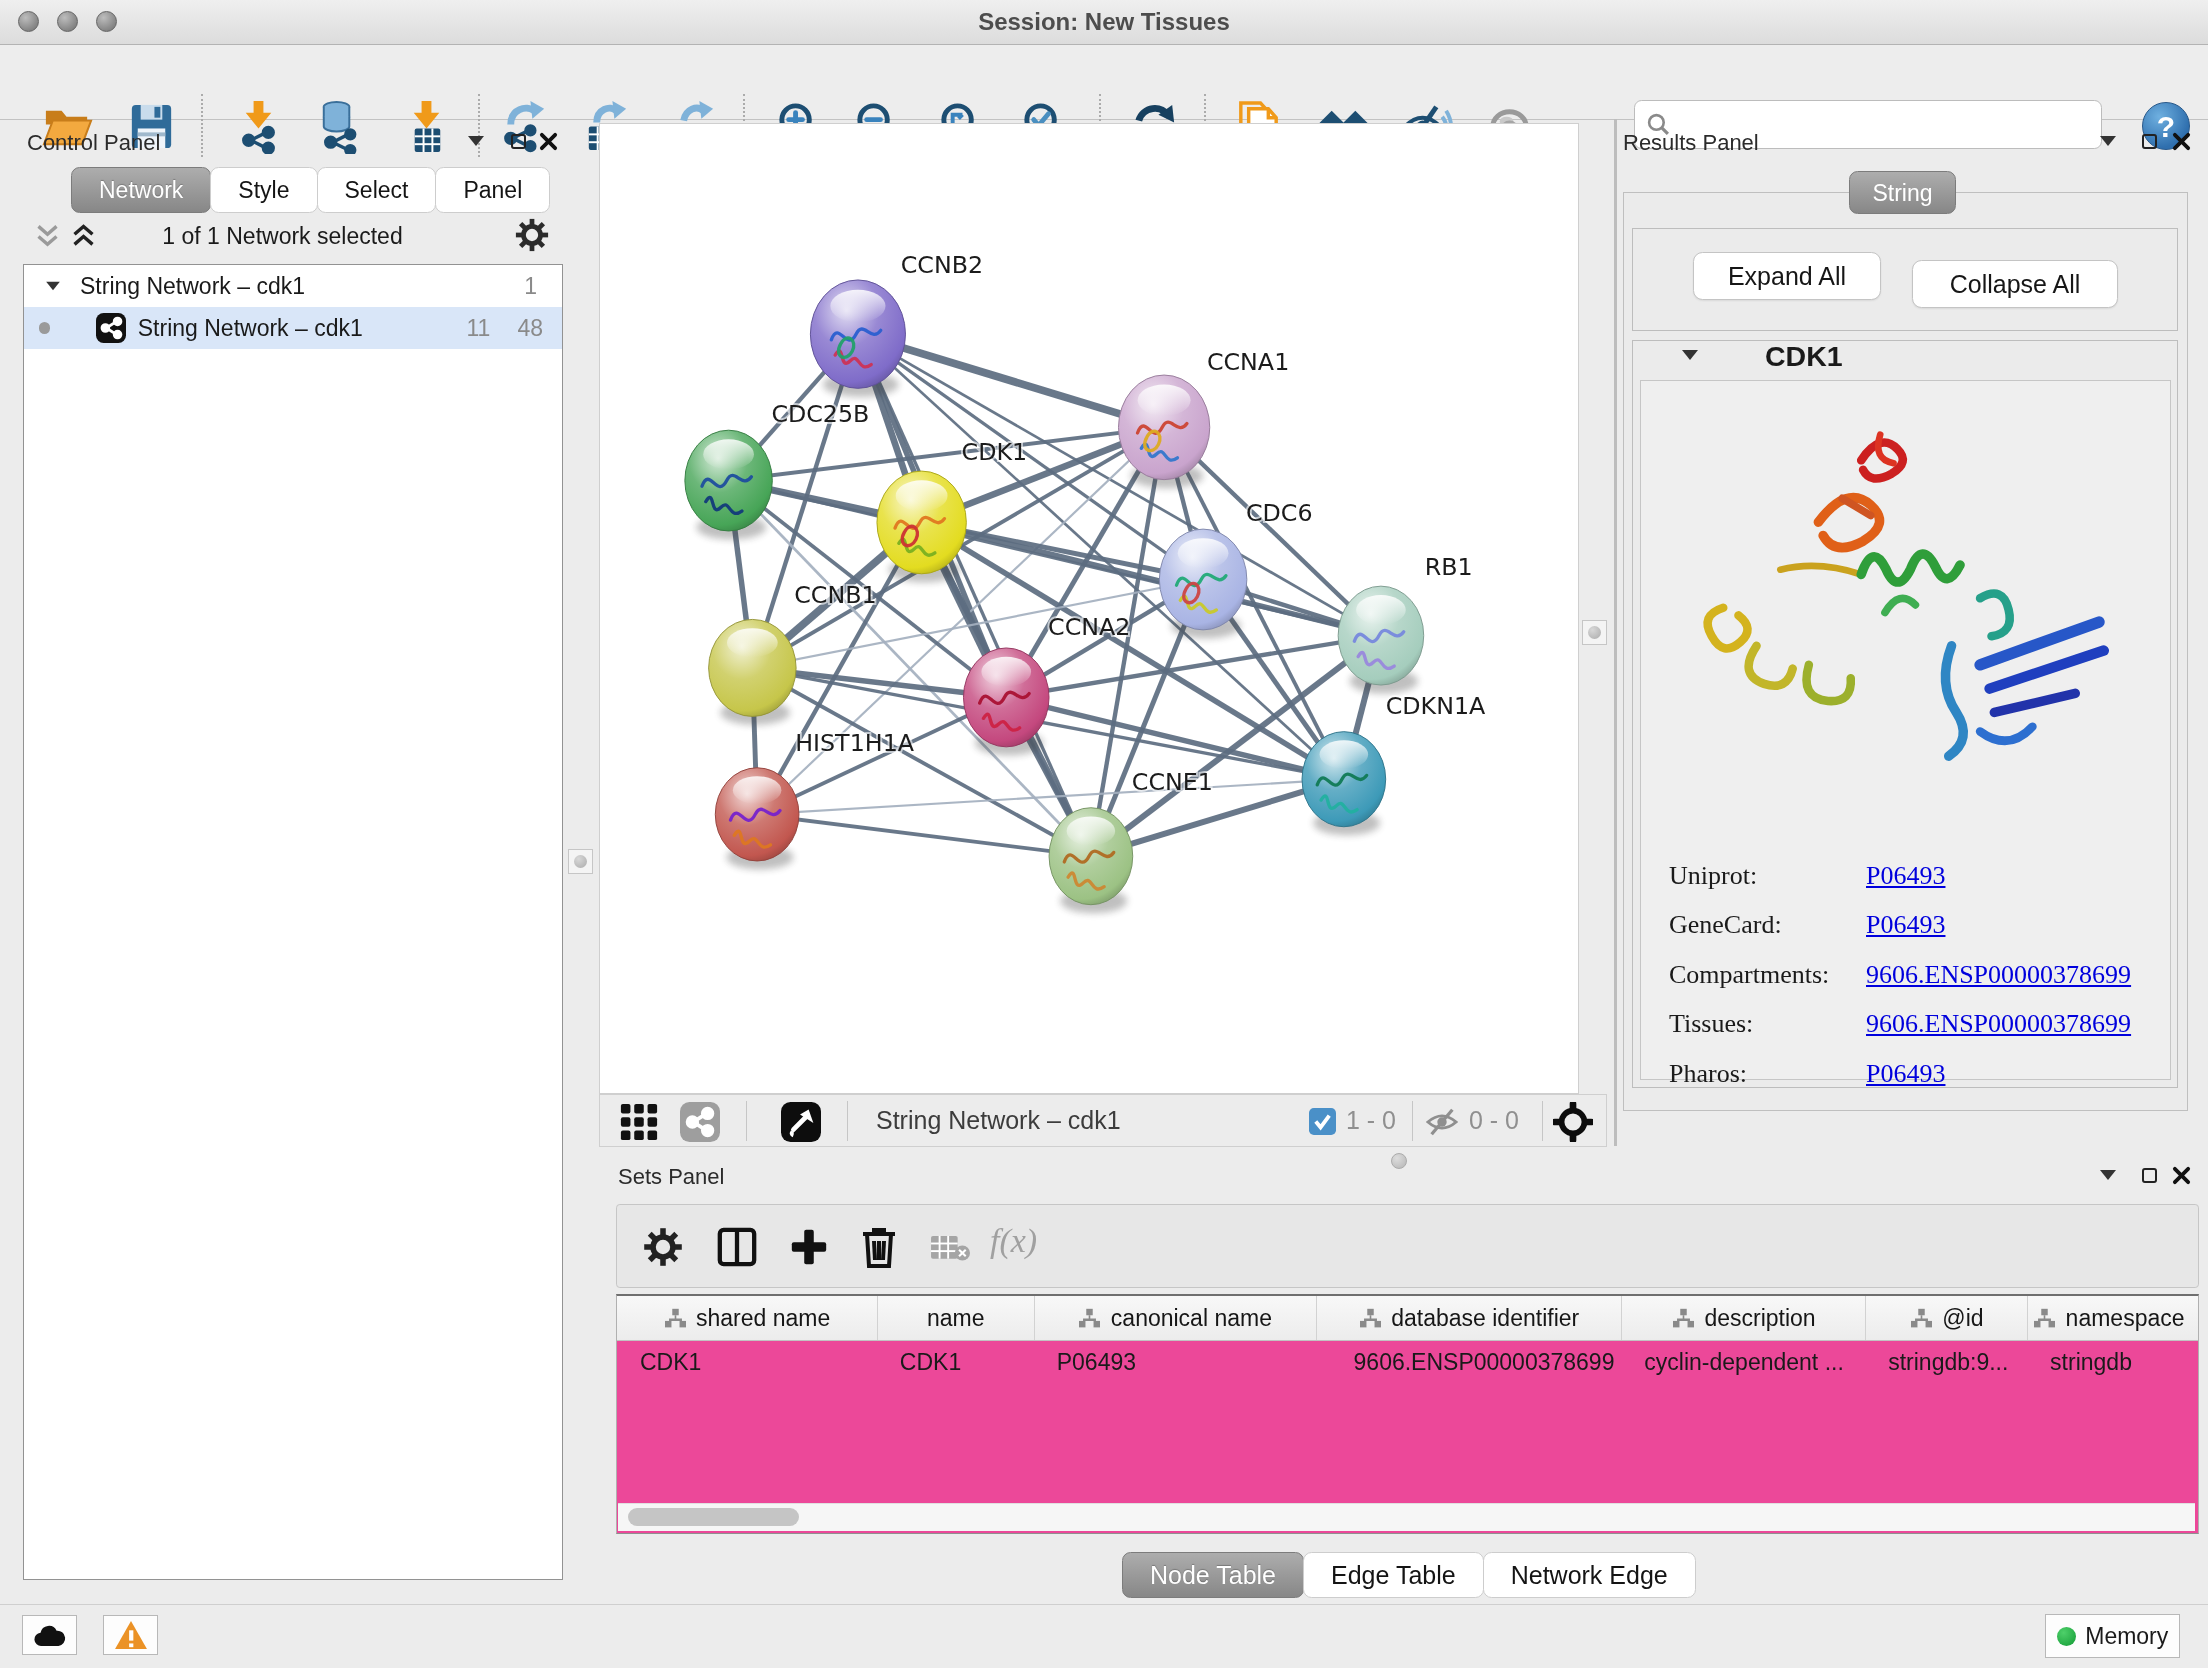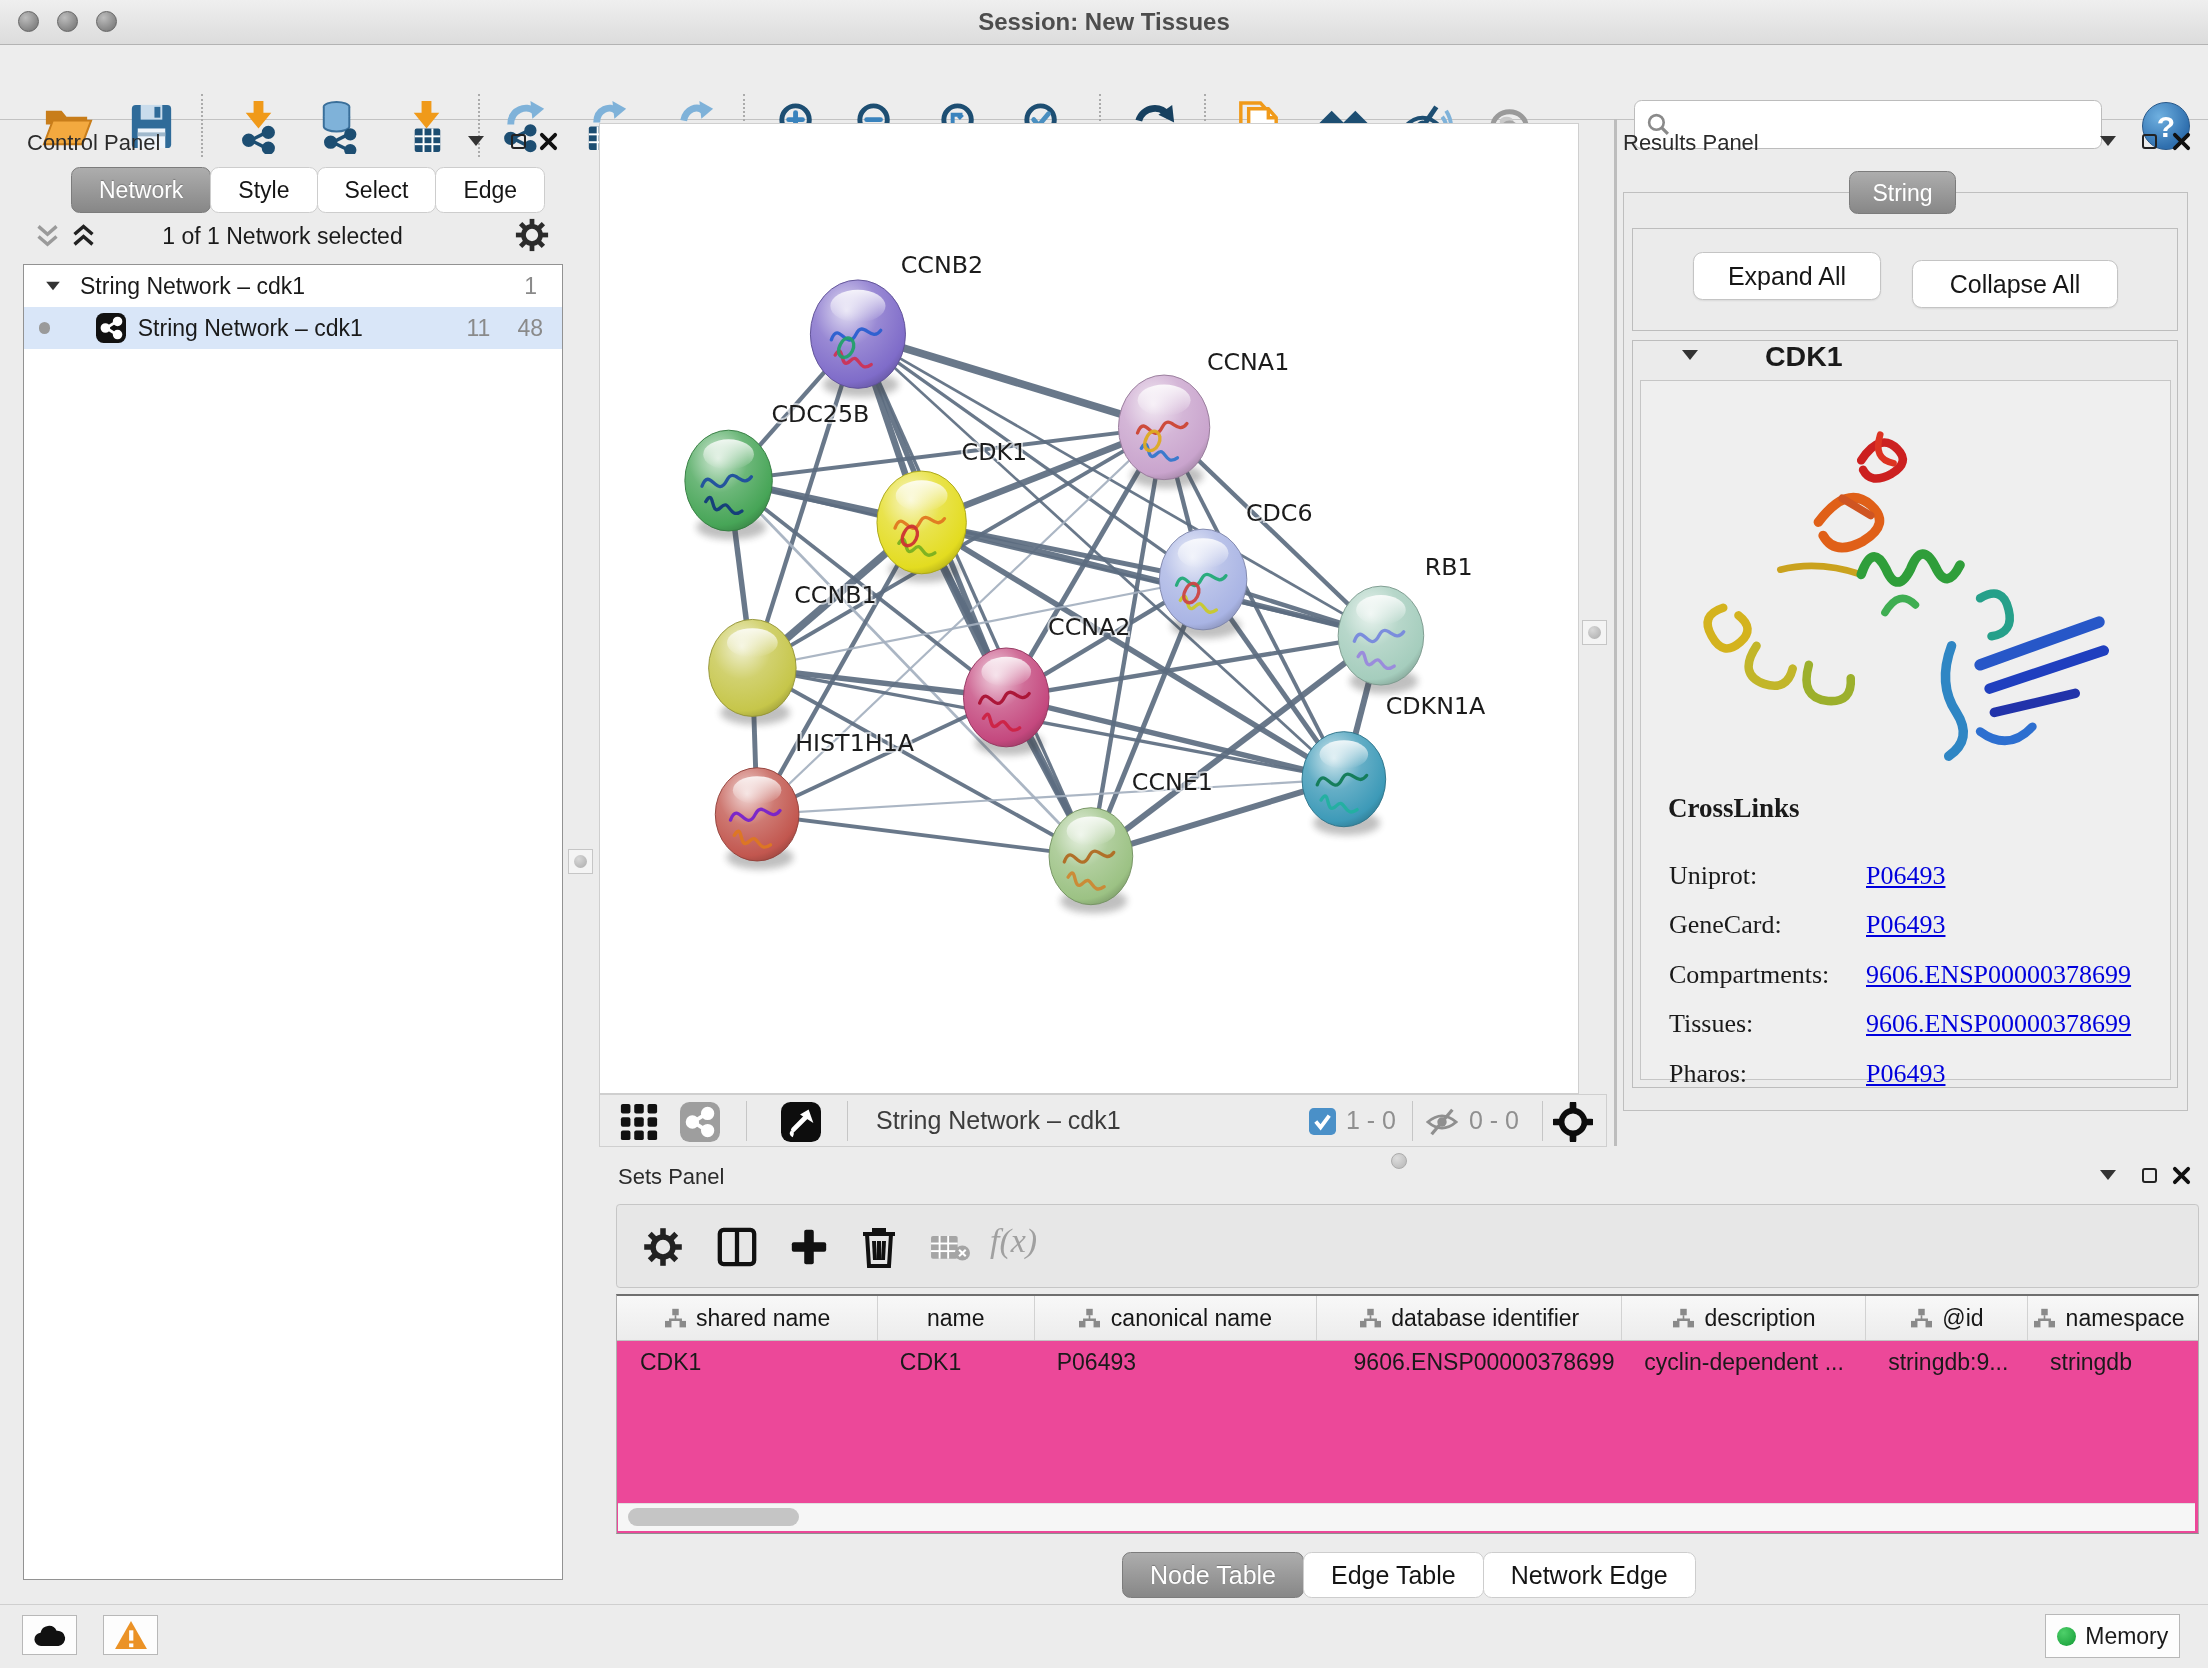--- a/index.html
+++ b/index.html
@@ -279,21 +279,21 @@
     <g stroke="#111" stroke-width="4" stroke-linecap="round">
       <line x1="3" y1="3" x2="17" y2="17"></line>
       <line x1="17" y1="3" x2="3" y2="17"></line>
     </g>
   </svg>
 
 <div class="abs cp-tabs">
   <div class="tab sel">Network</div>
   <div class="tab">Style</div>
   <div class="tab">Select</div>
-  <div class="tab">Edge</div>
+  <div class="tab">Panel</div>
 </div>
 
 <svg class="abs" style="left:34px;top:224px" width="27" height="25" viewBox="0 0 24 22">
     <g fill="none" stroke="#9a9a9a" stroke-width="3">
       <polyline points="4,2 12,9 20,2"></polyline>
       <polyline points="4,11 12,18 20,11"></polyline>
     </g>
   </svg>
 <svg class="abs" style="left:70px;top:224px" width="27" height="25" viewBox="0 0 24 22">
     <g fill="none" stroke="#222" stroke-width="3">
@@ -641,21 +641,20 @@
       <path d="M205 175 q12 -34 26 -6 q12 28 26 0 q12 -30 26 -2 q12 26 26 -2" stroke="#2f9e3a" stroke-width="10"></path>
       <path d="M230 215 q15 -25 32 -8" stroke="#3fae52" stroke-width="8"></path>
       <path d="M330 200 q24 -14 30 12 q6 24 -18 28" stroke="#26a08a" stroke-width="9"></path>
       <path d="M300 250 q-15 40 5 70 q18 28 -8 46" stroke="#2f86c4" stroke-width="10"></path>
       <path d="M330 270 L455 225" stroke="#2757c8" stroke-width="12"></path>
       <path d="M340 295 L460 255" stroke="#1f3fbf" stroke-width="11"></path>
       <path d="M345 320 L430 300" stroke="#2233aa" stroke-width="10"></path>
       <path d="M330 340 q30 22 55 -5" stroke="#2d6fd0" stroke-width="9"></path>
     </g>
   </svg>
-  <div class="serif" style="font-size:27px;font-weight:bold;margin:11.4px 0 0 27px">CrossLinks</div>
 </div>
 <div class="abs xl-row serif" style="left:1669px;top:861px">Uniprot:</div>
 <a class="abs xl-row serif xlink" style="left:1866px;top:861px">P06493</a>
 <div class="abs xl-row serif" style="left:1669px;top:910px">GeneCard:</div>
 <a class="abs xl-row serif xlink" style="left:1866px;top:910px">P06493</a>
 <div class="abs xl-row serif" style="left:1669px;top:960px">Compartments:</div>
 <a class="abs xl-row serif xlink" style="left:1866px;top:960px">9606.ENSP00000378699</a>
 <div class="abs xl-row serif" style="left:1669px;top:1009px">Tissues:</div>
 <a class="abs xl-row serif xlink" style="left:1866px;top:1009px">9606.ENSP00000378699</a>
 <div class="abs xl-row serif" style="left:1669px;top:1059px">Pharos:</div>

